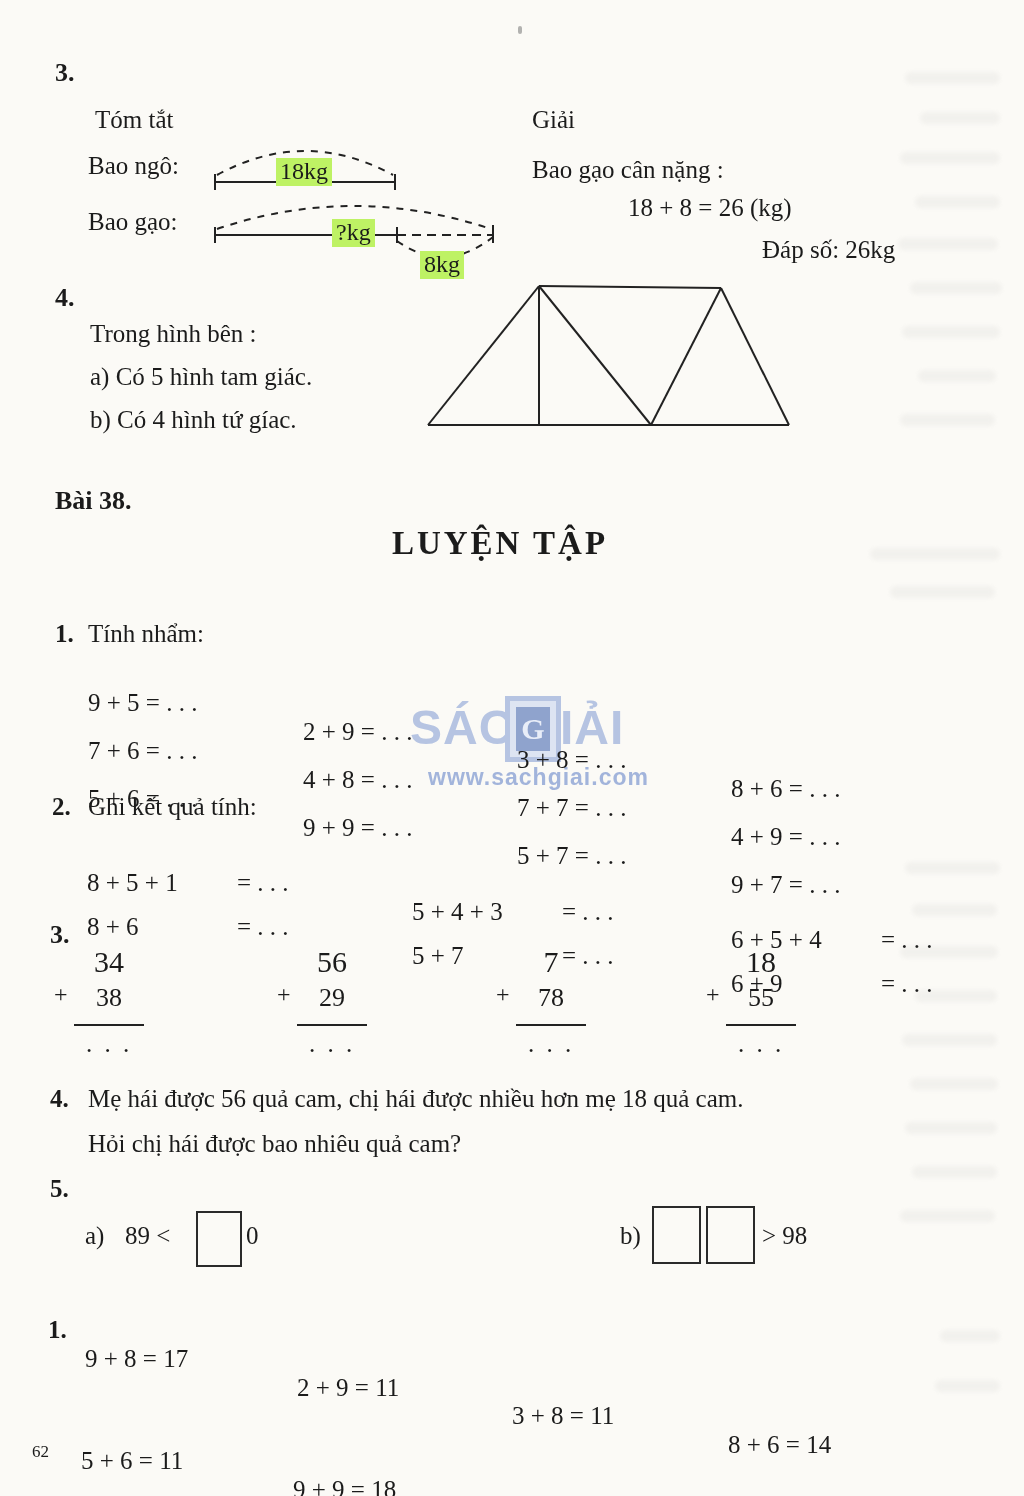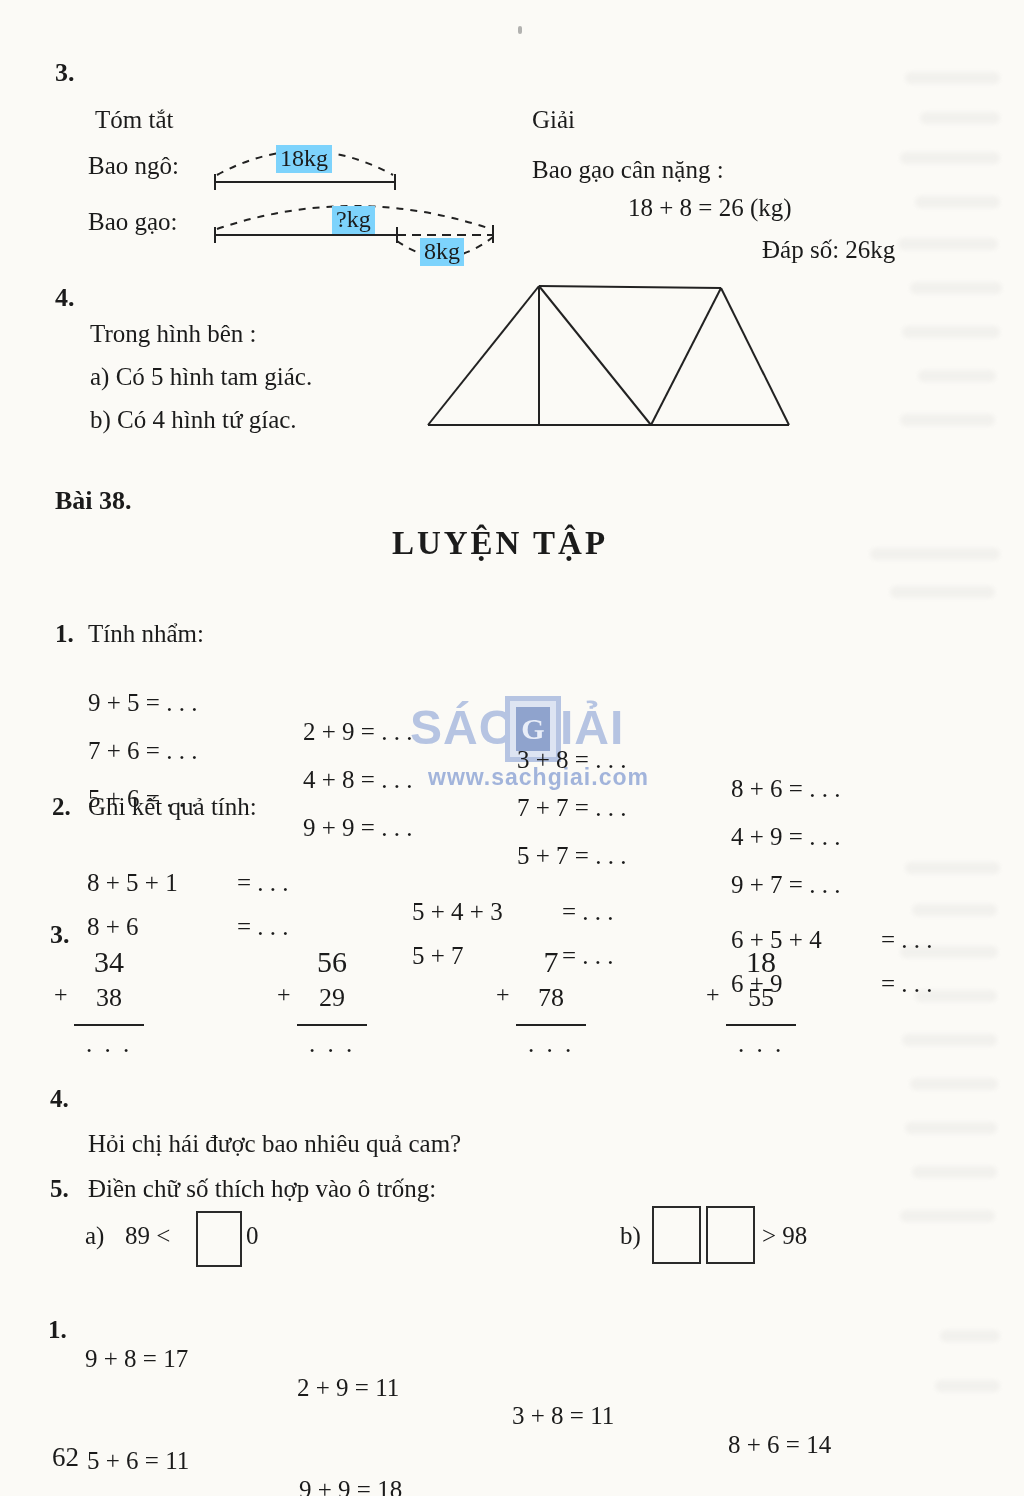--- a/index.html
+++ b/index.html
@@ -25,21 +25,21 @@
   .vadd .hline{border-top:2px solid #222;width:70px;margin:7px auto 0 auto;}
   .vadd .dots{text-align:center;letter-spacing:3px;margin-top:4px;}
   
   .fillbox{position:absolute;border:2px solid #2a2a2a;background:transparent;}
   
   .wm{font-family:"Liberation Sans","DejaVu Sans",sans-serif;font-weight:bold;}
   .wm-word{font-size:48px;color:#b6c4e2;letter-spacing:1px;}
   .wm-logo{position:absolute;width:56px;height:66px;background:#dde4f2;border:5px solid #b6c4e2;box-sizing:border-box;display:flex;align-items:center;justify-content:center;}
   .wm-logo-inner{width:34px;height:44px;background:#8fa3cd;color:#e8edf8;font-size:30px;font-weight:bold;display:flex;align-items:center;justify-content:center;}
   .wm-url{font-size:23px;color:#a2b4db;letter-spacing:1px;}
-  .diagram-label{background:#7dd3fc;padding:0 4px;font-size:24px;}
+  .diagram-label{background:#bef264;padding:0 4px;font-size:24px;margin-top:13px;}
   
   .smudge{position:absolute;height:12px;border-radius:6px;background:#8d8d8d;opacity:.08;filter:blur(2px);}
   .speck{position:absolute;width:4px;height:8px;background:#777;opacity:.55;border-radius:2px;}
   svg{position:absolute;overflow:visible;}
 </style>
 </head>
 <body>
 
 <div id="page">
 
@@ -159,51 +159,51 @@
     <div class="dots">. . .</div>
   </div>
   <div class="vadd" style="left:722px;top:945px;">
     <div class="top">18</div>
     <div class="srow"><span class="plus">+</span><span>55</span></div>
     <div class="hline"></div>
     <div class="dots">. . .</div>
   </div>
 
   <span class="abs b" style="left:50px;top:1085px;">4.</span>
+  <span class="abs" style="left:88px;top:1085px;">Mẹ hái được 56 quả cam, chị hái được nhiều hơn mẹ 18 quả cam.</span>
   <span class="abs" style="left:88px;top:1130px;">Hỏi chị hái được bao nhiêu quả cam?</span>
 
   <span class="abs b" style="left:50px;top:1175px;">5.</span>
-  <span class="abs" style="left:88px;top:1175px;">Điền chữ số thích hợp vào ô trống:</span>
 
   <span class="abs" style="left:85px;top:1222px;">a)</span>
   <span class="abs" style="left:125px;top:1222px;">89 &lt;</span>
   <div class="fillbox" style="left:196px;top:1211px;width:42px;height:52px;"></div>
   <span class="abs" style="left:246px;top:1222px;">0</span>
 
   <span class="abs" style="left:620px;top:1222px;">b)</span>
   <div class="fillbox" style="left:652px;top:1206px;width:45px;height:54px;"></div>
   <div class="fillbox" style="left:706px;top:1206px;width:45px;height:54px;"></div>
   <span class="abs" style="left:762px;top:1222px;">&gt; 98</span>
 
   <span class="abs b" style="left:48px;top:1316px;">1.</span>
 
   <div class="abs" style="left:85px;top:1316px;width:910px;height:34px;">
     <span class="cell" style="left:0">9 + 8 = 17</span>
     <span class="cell" style="left:212px">2 + 9 = 11</span>
     <span class="cell" style="left:427px">3 + 8 = 11</span>
     <span class="cell" style="left:643px">8 + 6 = 14</span>
   </div>
-  <div class="abs" style="left:87px;top:1418px;width:910px;height:34px;text-align:center;">
+  <div class="abs" style="left:81px;top:1418px;width:910px;height:34px;text-align:center;">
     <span class="cell" style="left:0">5 + 6 = 11</span>
     <span class="cell" style="left:212px">9 + 9 = 18</span>
     
     
   </div>
 
-  <div class="abs" style="left:52px;top:1442px;font-size:27px;">62</div>
+  <div class="abs" style="left:32px;top:1442px;font-size:17px;">62</div>
 
   <div>
     <div class="smudge" style="left:905px;top:72px;width:95px;"></div>
     <div class="smudge" style="left:920px;top:112px;width:80px;"></div>
     <div class="smudge" style="left:900px;top:152px;width:100px;"></div>
     <div class="smudge" style="left:915px;top:196px;width:85px;"></div>
     <div class="smudge" style="left:898px;top:238px;width:100px;"></div>
     <div class="smudge" style="left:910px;top:282px;width:92px;"></div>
     <div class="smudge" style="left:902px;top:326px;width:98px;"></div>
     <div class="smudge" style="left:918px;top:370px;width:78px;"></div>

